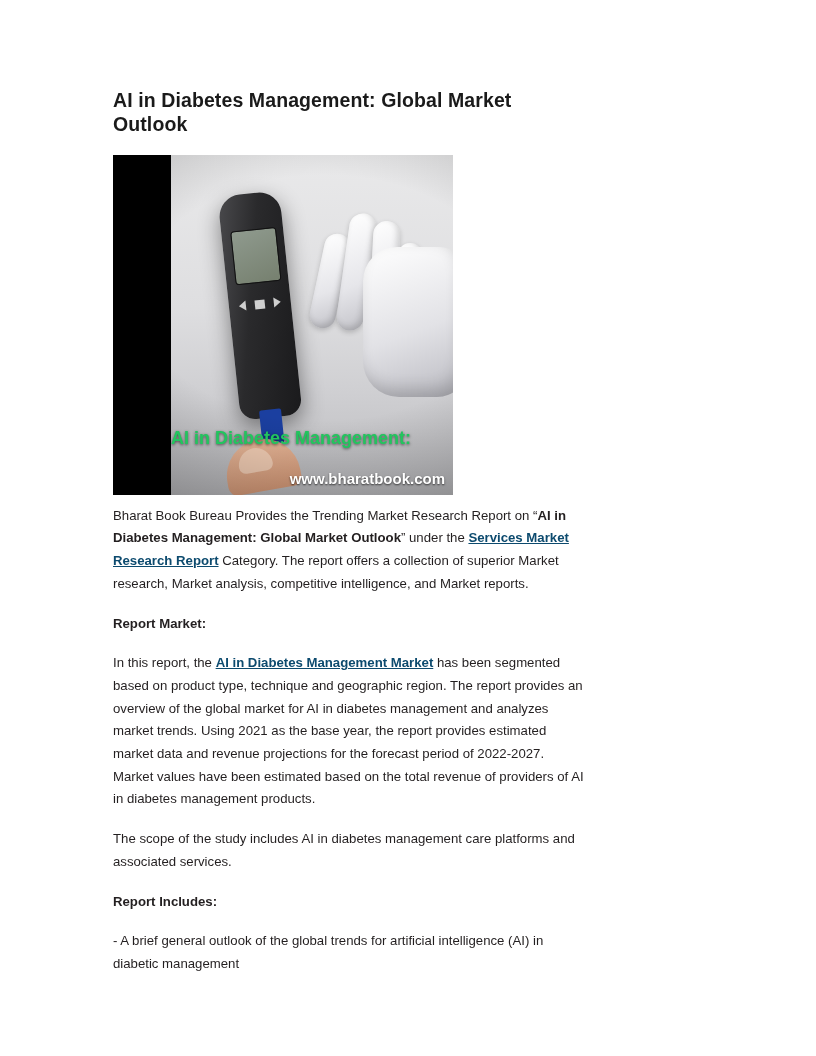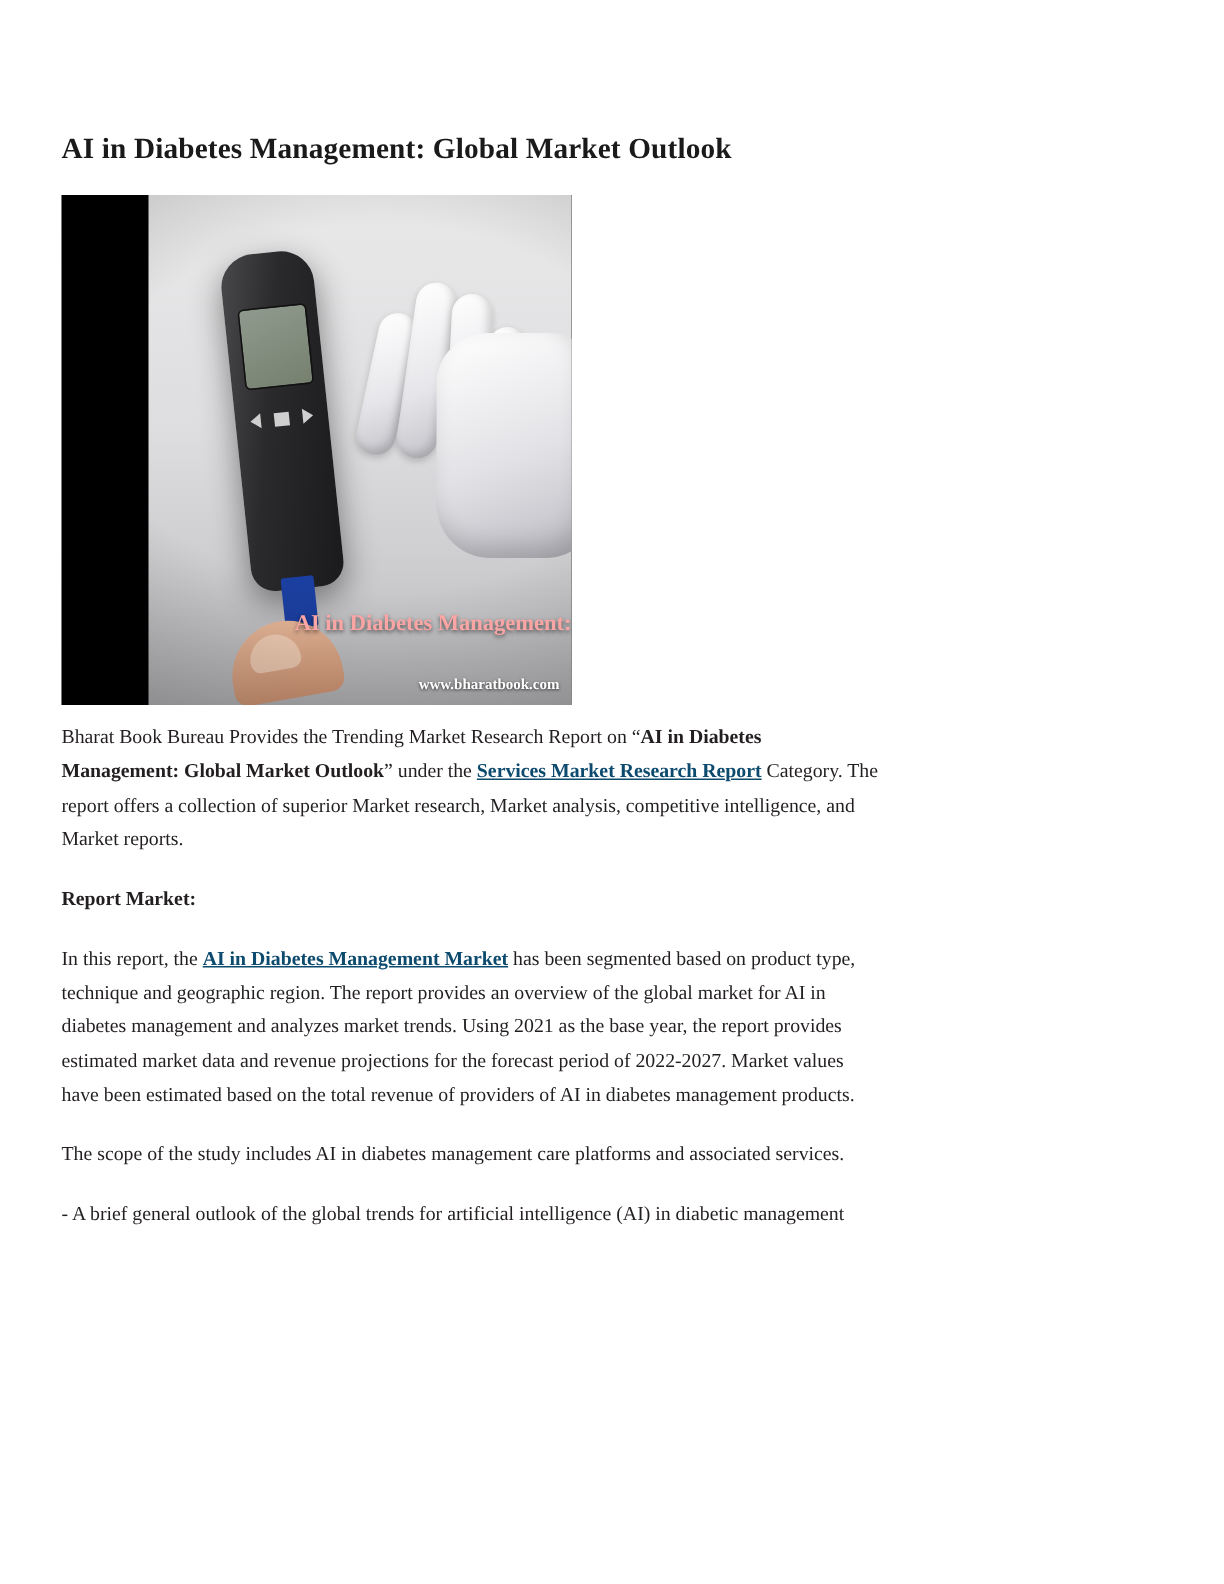--- a/index.html
+++ b/index.html
@@ -12,22 +12,21 @@
     height: 1056px;
     font-family: "Liberation Sans", sans-serif;
     color: #231f20;
     overflow: hidden;
   }
   .page {
     position: relative;
     width: 680px;
     height: 1056px;
     box-sizing: border-box;
-    padding: 88px 93px 0 41px;
-    font-family: Liberation Serif, serif;
+    padding: 88px 93px 0 113px;
   }
   h1.doc-title {
     font-size: 19.5px;
     line-height: 1.25;
     font-weight: bold;
     margin: 0 0 18px 0;
     letter-spacing: 0.1px;
     color: #1a1a1a;
   }
   .figure {
@@ -147,33 +146,33 @@
   }
   .robohand .f1 { left: 8px;  top: 26px;  width: 26px; height: 96px; transform: rotate(12deg); }
   .robohand .f2 { left: 34px; top: 6px;   width: 27px; height: 118px; transform: rotate(8deg); }
   .robohand .f3 { left: 62px; top: 14px;  width: 27px; height: 112px; transform: rotate(3deg); }
   .robohand .f4 { left: 90px; top: 36px;  width: 25px; height: 96px; transform: rotate(-2deg); }
   .figure .caption {
     position: absolute;
     left: 58px;
     right: 0;
     bottom: 44px;
-    text-align: right;
-    color: #fca5a5;
-    font-size: 15px;
+    text-align: left;
+    color: #22c55e;
+    font-size: 18px;
     font-weight: bold;
     line-height: 1.35;
     text-shadow: 0 1px 3px rgba(0,0,0,0.6);
   }
   .figure .site {
     position: absolute;
     right: 8px;
     bottom: 8px;
     color: #ffffff;
-    font-size: 10px;
+    font-size: 15px;
     font-weight: bold;
     text-shadow: 0 1px 2px rgba(0,0,0,0.7);
   }
   p.body {
     font-size: 13.2px;
     line-height: 1.72;
     margin: 0 0 17px 0;
     color: #231f20;
   }
   strong { font-weight: bold; }
@@ -226,16 +225,17 @@
   </div>
 
   <p class="body lead"><span>Bharat Book Bureau Provides the Trending Market Research Report on “</span><strong>AI in Diabetes Management: Global Market Outlook</strong><span>” under the </span><a class="link" href="#">Services Market Research Report</a><span> Category. The report offers a collection of superior Market research, Market analysis, competitive intelligence, and Market reports.</span></p>
 
   <p class="body"><strong>Report Market:</strong></p>
 
   <p class="body"><span>In this report, the </span><a class="link" href="#">AI in Diabetes Management Market</a><span> has been segmented based on product type, technique and geographic region. The report provides an overview of the global market for AI in diabetes management and analyzes market trends. Using 2021 as the base year, the report provides estimated market data and revenue projections for the forecast period of 2022-2027. Market values have been estimated based on the total revenue of providers of AI in diabetes management products.</span></p>
 
   <p class="body">The scope of the study includes AI in diabetes management care platforms and associated services.</p>
 
+  <p class="body"><strong>Report Includes:</strong></p>
 
   <p class="body">- A brief general outlook of the global trends for artificial intelligence (AI) in diabetic management</p>
 
 </div>
 
 </body></html>

